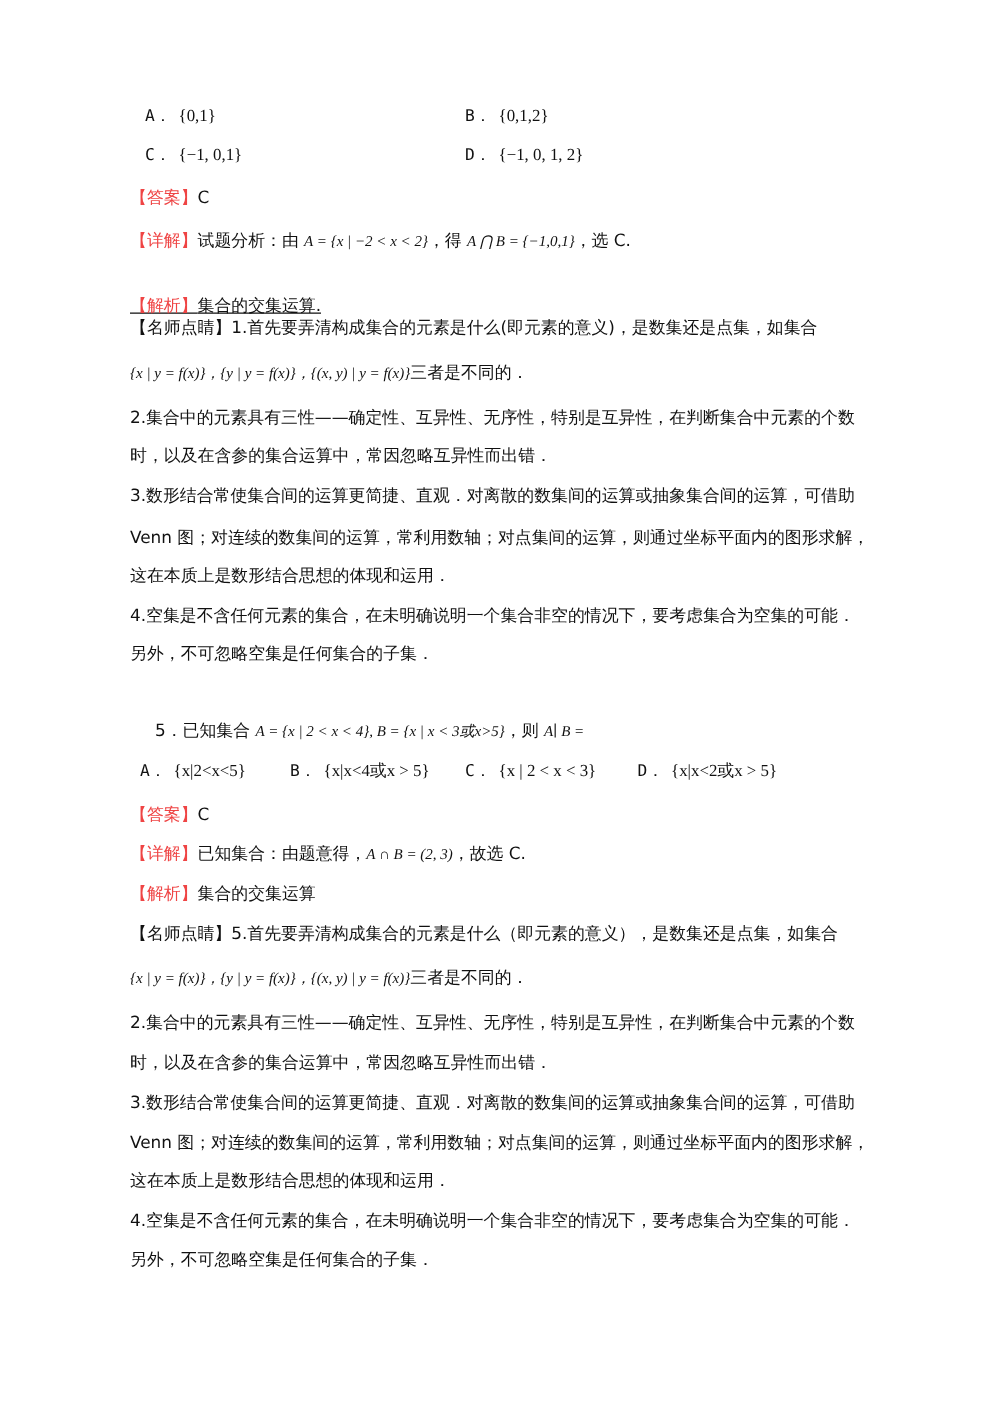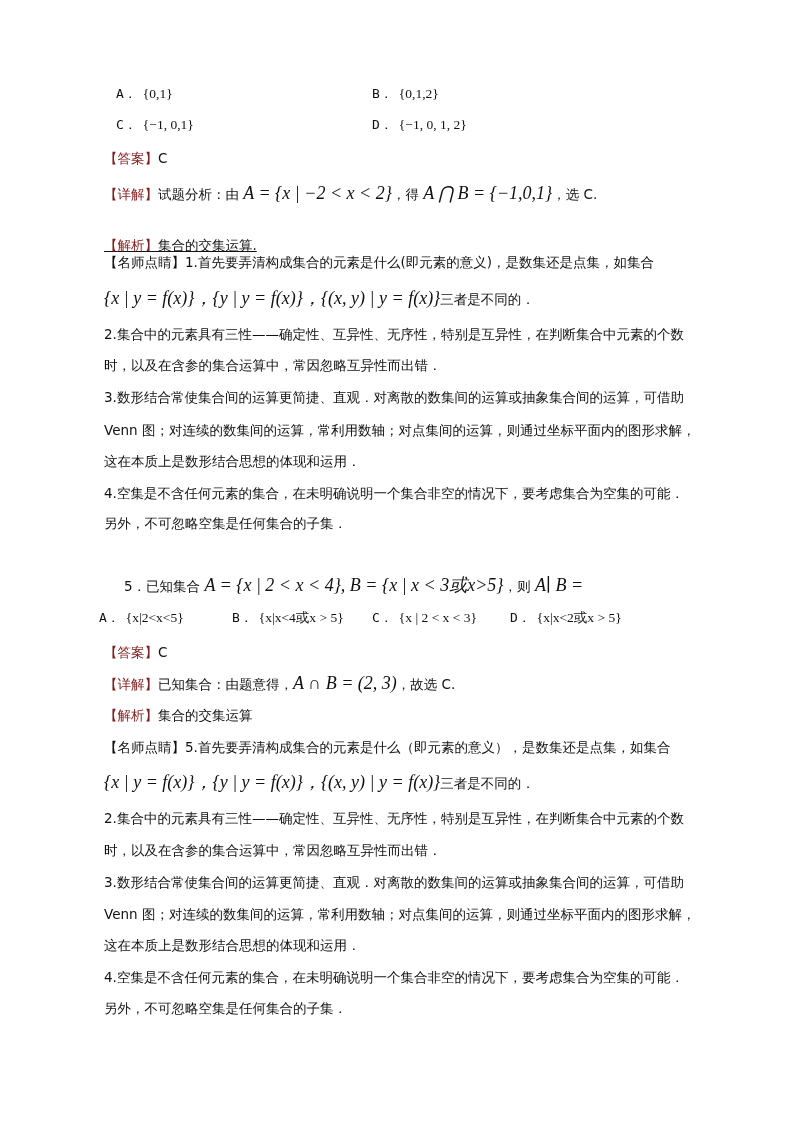--- a/index.html
+++ b/index.html
@@ -1,20 +1,20 @@
 <!DOCTYPE html>
 <html><head>
 <meta charset="utf-8">
 <style>
   html, body { margin: 0; padding: 0; background: #ffffff; }
   body { width: 794px; height: 1123px; position: relative; overflow: hidden;
          font-family: "DejaVu Sans", sans-serif; color: #111; font-size: 13.5px; }
   .line { position: absolute; left: 104px; white-space: nowrap; line-height: 20px; }
-  .tag { color: #7f1d1d; }
-  .math { font-family: "Liberation Serif", "DejaVu Serif", serif; font-style: italic; font-size: 18px; }
+  .tag { color: #ef4444; }
+  .math { font-family: "Liberation Serif", "DejaVu Serif", serif; font-style: italic; font-size: 12px; }
   .opt { position: absolute; white-space: nowrap; line-height: 20px; }
   .optl { font-family: "DejaVu Sans Mono", monospace; font-size: 13px; }
   .optv { font-family: "Liberation Serif", serif; font-size: 13.5px; margin-left: 6px; }
 </style>
 </head>
 <body>
 
 <div class="opt" style="left:116px; top:83px;">
   <span class="optl">A．</span><span class="optv">{0,1}</span>
 </div>
@@ -47,21 +47,21 @@
 <div class="line" style="top:355px;">时，以及在含参的集合运算中，常因忽略互异性而出错．</div>
 <div class="line" style="top:387px;">3.数形结合常使集合间的运算更简捷、直观．对离散的数集间的运算或抽象集合间的运算，可借助</div>
 <div class="line" style="top:420px;">Venn 图；对连续的数集间的运算，常利用数轴；对点集间的运算，则通过坐标平面内的图形求解，</div>
 <div class="line" style="top:451px;">这在本质上是数形结合思想的体现和运用．</div>
 <div class="line" style="top:483px;">4.空集是不含任何元素的集合，在未明确说明一个集合非空的情况下，要考虑集合为空集的可能．</div>
 <div class="line" style="top:513px;">另外，不可忽略空集是任何集合的子集．</div>
 
 <div class="line" style="top:575px;margin-left:20px;">
   <span>5．</span><span>已知集合 </span><span class="math">A = {x | 2 &lt; x &lt; 4}, B = {x | x &lt; 3或x&gt;5}</span><span>，则 </span><span class="math">A∣ B =</span>
 </div>
-<div class="opt" style="left:99px; top:607px;">
+<div class="opt" style="left:112px; top:607px;">
   <span class="optl">A．</span><span class="optv">{x|2&lt;x&lt;5}</span>
 </div>
 <div class="opt" style="left:232px; top:607px;text-align:right;">
   <span class="optl">B．</span><span class="optv">{x|x&lt;4或x &gt; 5}</span>
 </div>
 <div class="opt" style="left:372px; top:607px;">
   <span class="optl">C．</span><span class="optv">{x | 2 &lt; x &lt; 3}</span>
 </div>
 <div class="opt" style="left:510px; top:607px;">
   <span class="optl">D．</span><span class="optv">{x|x&lt;2或x &gt; 5}</span>

